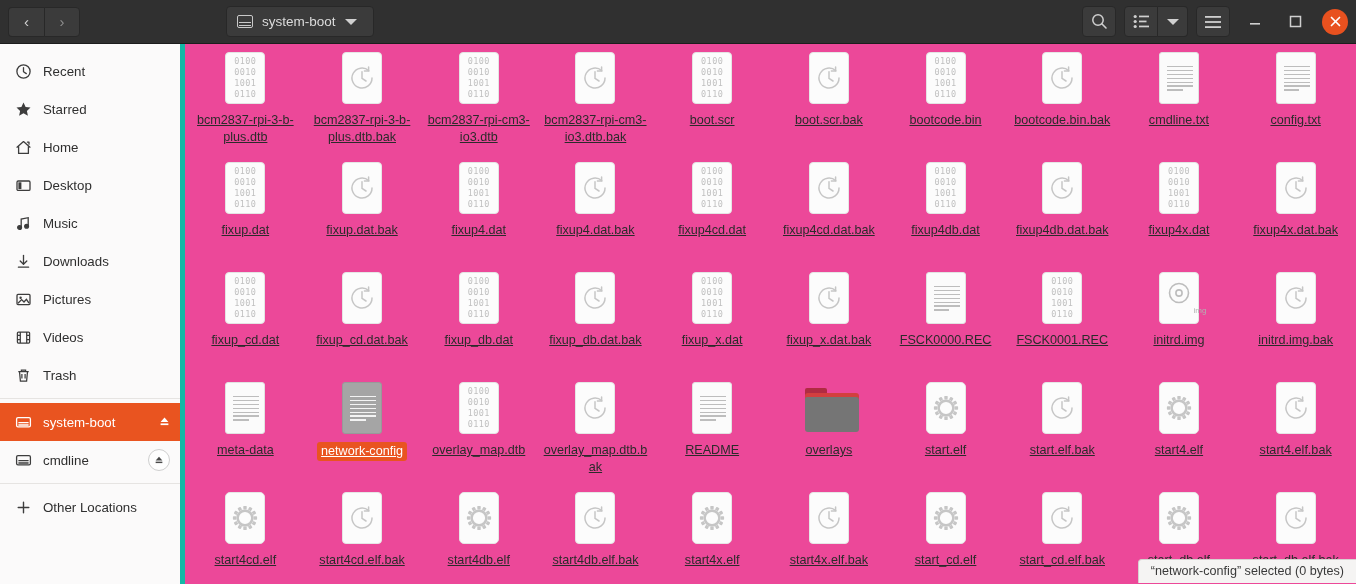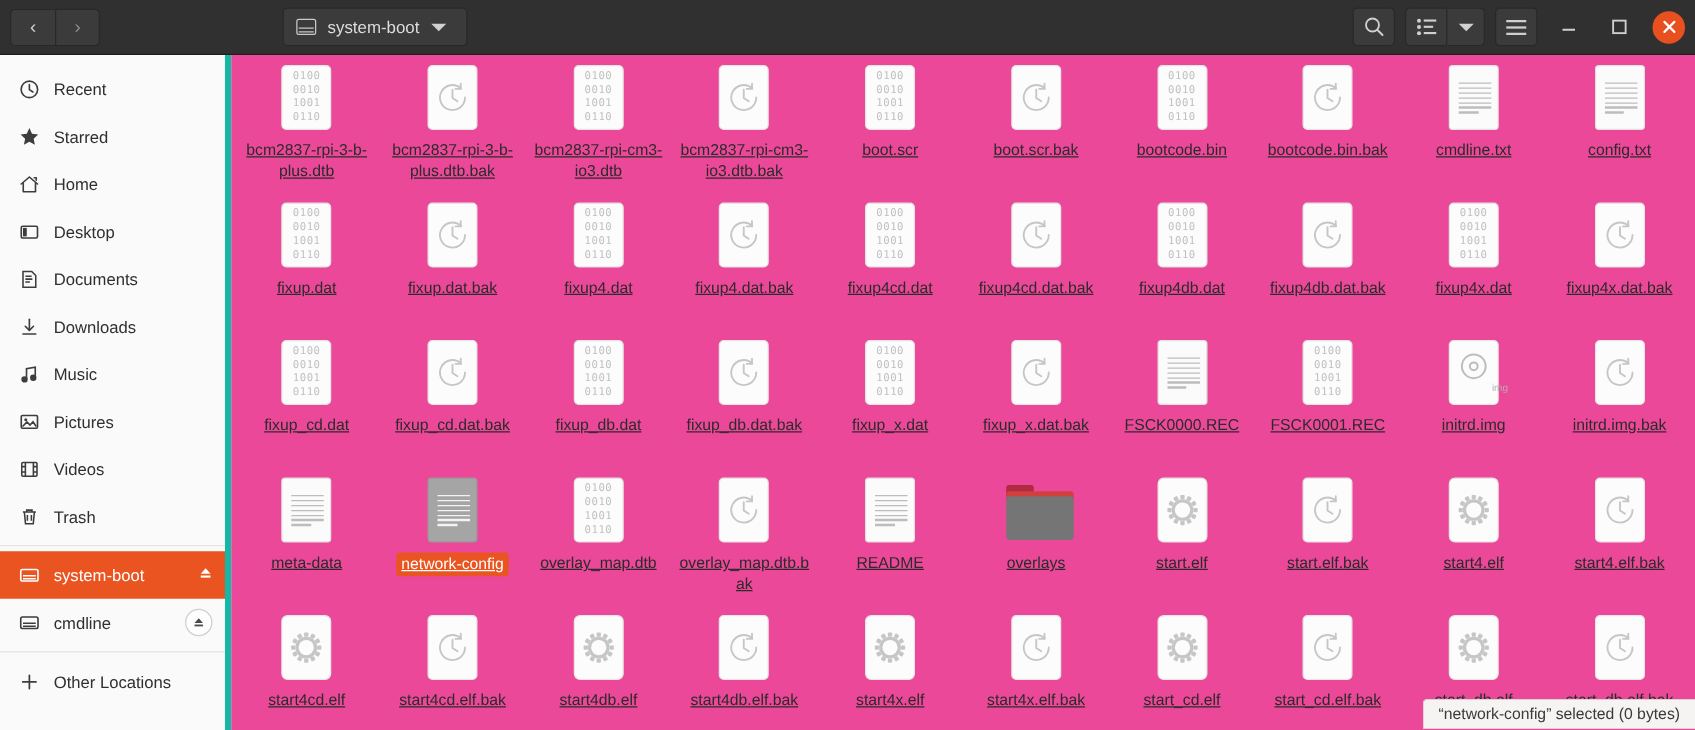--- a/index.html
+++ b/index.html
@@ -312,46 +312,37 @@
           <span class="ico">
             <svg width="17" height="17" viewBox="0 0 17 17" fill="none" stroke="currentColor" stroke-width="1.3">
               <rect x="2" y="4" width="13" height="9.4" rx="1.2"></rect>
               <rect x="3.4" y="5.3" width="3" height="6.8" fill="currentColor" stroke="none"></rect>
             </svg>
           </span>
           <span class="lbl">Desktop</span>
         </div>
         <div class="side-item">
           <span class="ico">
-            <svg width="17" height="17" viewBox="0 0 17 17" fill="none" stroke="currentColor" stroke-width="1.25">
-              <path d="M3.4 2.2h7l3.2 3.2v9.4H3.4z"></path>
-              <path d="M5.3 6h5M5.3 8.3h5.6M5.3 10.6h3.6"></path>
-            </svg>
-          </span>
-          <span class="lbl">Documents</span>
+            <svg width="17" height="17" viewBox="0 0 17 17" fill="none" stroke="currentColor" stroke-width="1.3">
+              <path d="M6.2 12.3V4l7-1.3v8"></path>
+              <circle cx="4.6" cy="12.5" r="1.9" fill="currentColor"></circle>
+              <circle cx="11.6" cy="11.2" r="1.9" fill="currentColor"></circle>
+            </svg>
+          </span>
+          <span class="lbl">Music</span>
         </div>
         <div class="side-item">
           <span class="ico">
             <svg width="17" height="17" viewBox="0 0 17 17" fill="none" stroke="currentColor" stroke-width="1.3" stroke-linecap="round" stroke-linejoin="round">
               <path d="M8.5 2.4v8.6"></path>
               <path d="M5.2 8l3.3 3.3L11.8 8"></path>
               <path d="M3.4 14.2h10.2"></path>
             </svg>
           </span>
           <span class="lbl">Downloads</span>
-        </div>
-        <div class="side-item">
-          <span class="ico">
-            <svg width="17" height="17" viewBox="0 0 17 17" fill="none" stroke="currentColor" stroke-width="1.3">
-              <path d="M6.2 12.3V4l7-1.3v8"></path>
-              <circle cx="4.6" cy="12.5" r="1.9" fill="currentColor"></circle>
-              <circle cx="11.6" cy="11.2" r="1.9" fill="currentColor"></circle>
-            </svg>
-          </span>
-          <span class="lbl">Music</span>
         </div>
         <div class="side-item">
           <span class="ico">
             <svg width="17" height="17" viewBox="0 0 17 17" fill="none" stroke="currentColor" stroke-width="1.3">
               <rect x="2" y="3.4" width="13" height="10.2" rx="1"></rect>
               <circle cx="5.6" cy="6.8" r="1.2" fill="currentColor" stroke="none"></circle>
               <path d="M3 12.2l3.6-3.6 2.4 2.4 2.4-2.6 2.6 3.8"></path>
             </svg>
           </span>
           <span class="lbl">Pictures</span>

